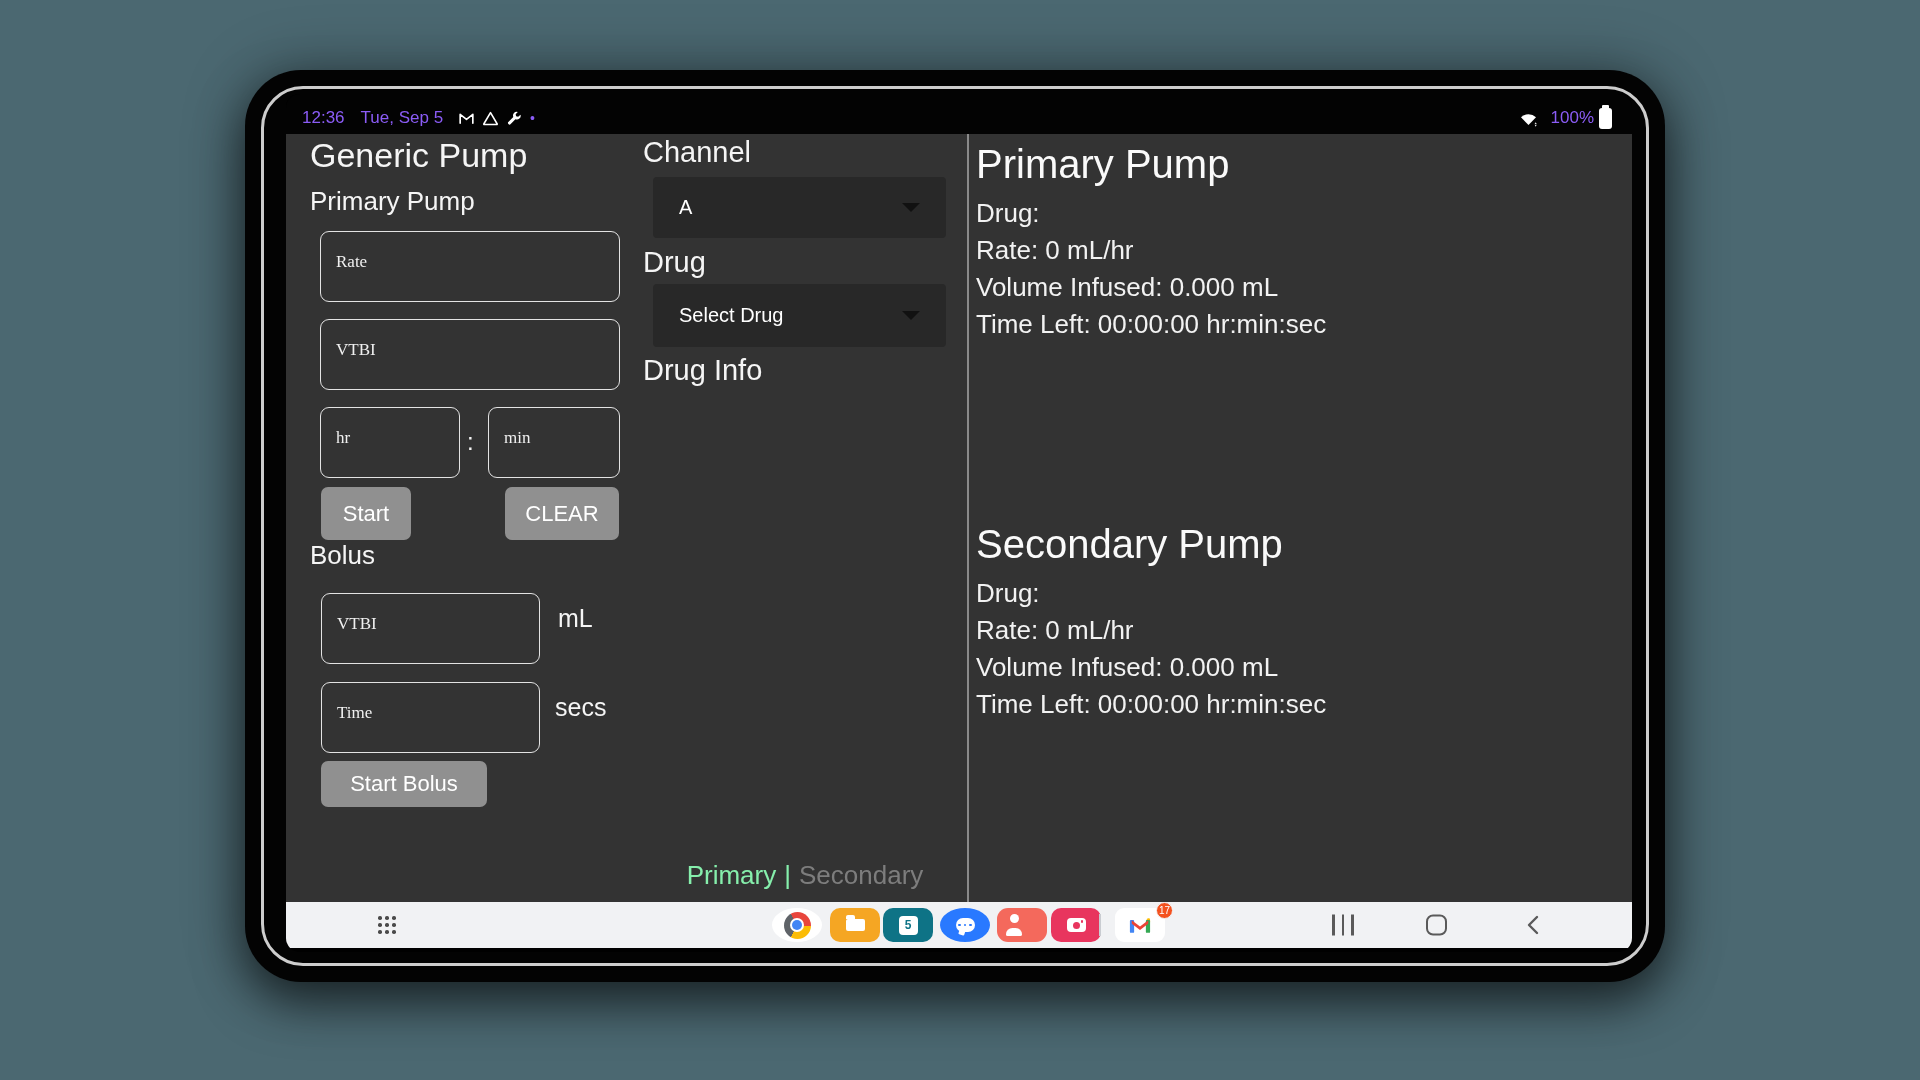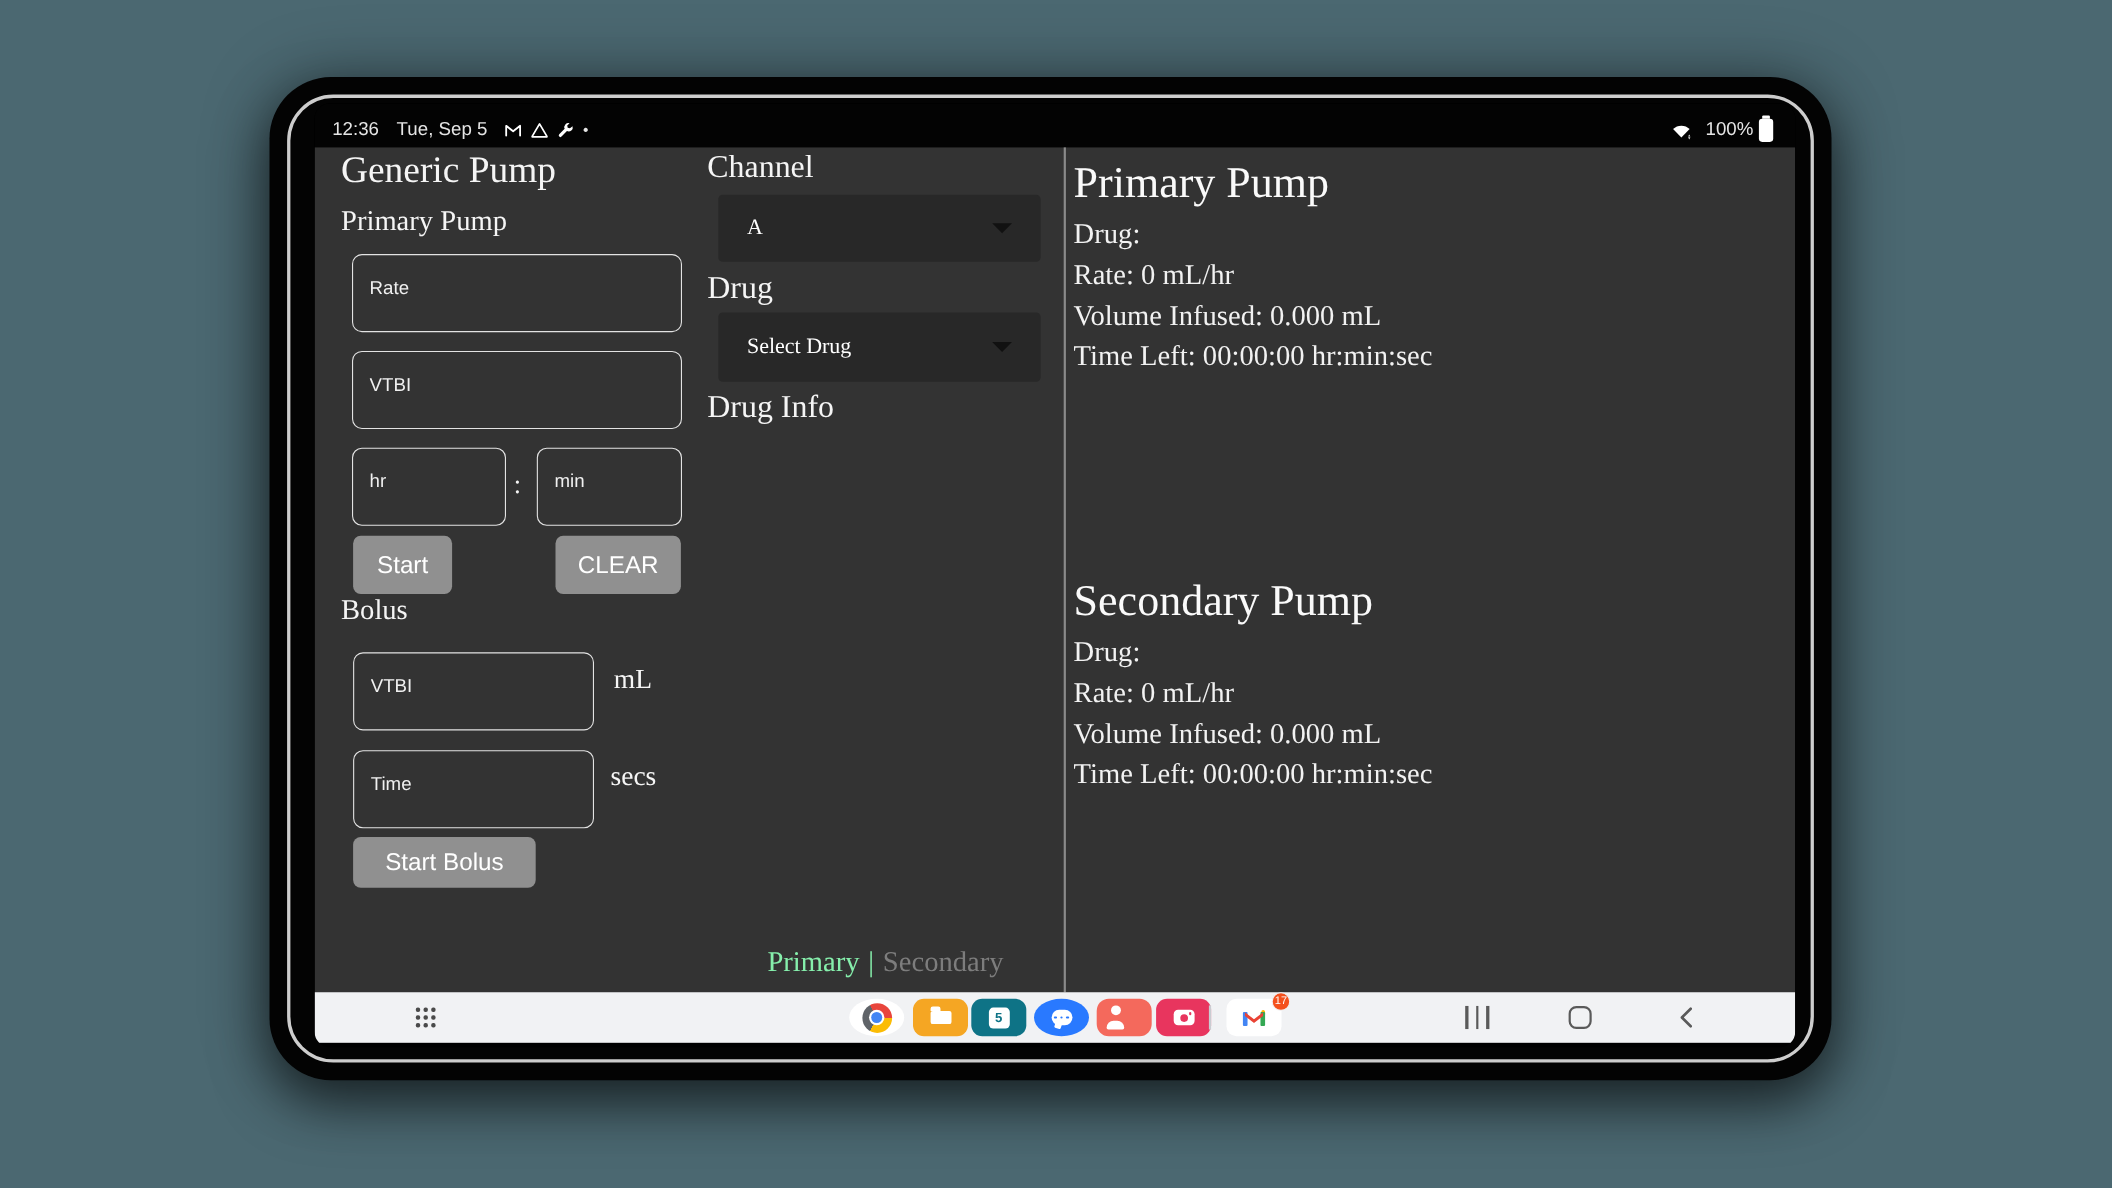--- a/index.html
+++ b/index.html
@@ -9,40 +9,40 @@
   .tablet { position: absolute; left: 245px; top: 70px; width: 1420px; height: 912px;
             background: #030303; border-radius: 56px;
             box-shadow: 0 22px 48px rgba(0,0,0,.55), 0 0 60px rgba(0,0,0,.35); }
   .rim { position: absolute; inset: 16px; border: 3px solid #cdcdcd; border-radius: 42px; }
   .screen { position: absolute; left: 41px; top: 24px; width: 1346px; height: 858px;
             background: #000; border-radius: 14px; overflow: hidden; }
 
   
   .statusbar { position: absolute; top: 0; left: 0; width: 1346px; height: 40px; background: #030303;
                display: flex; justify-content: space-between; align-items: center;
-               padding: 10px 20px 2px 16px; color: #e5e5e5; font-size: 17px; }
+               padding: 10px 20px 2px 16px; color: #8b5cf6; font-size: 17px; }
   .sb-left, .sb-right { display: flex; align-items: center; }
   .sb-time { margin-right: 16px; }
   .sb-date { margin-right: 14px; }
   .sb-ic { display: inline-flex; margin-right: 5px; }
   .sb-dot { font-size: 14px; margin-left: 2px; }
   .sb-batt-text { margin: 0 5px 0 7px; }
   .batt { width: 13px; height: 21px; background: #fff; border-radius: 3px; position: relative; }
   .batt::before { content:""; position: absolute; top: -3px; left: 3px; width: 7px; height: 3px;
                   background: #fff; border-radius: 1px 1px 0 0; }
 
   
   .app { position: absolute; top: 40px; left: 0; width: 1346px; height: 768px; background: #333; color: #f5f5f5; }
-  .abs { position: absolute; font-family: Liberation Serif, serif; }
+  .abs { position: absolute; }
 
   .gp-title   { left: 24px; top: 2px;  font-size: 34px; }
   .pp-sub     { left: 24px; top: 52px; font-size: 26px; }
 
   .tin { background: transparent; border: 1.5px solid #e3e3e3; border-radius: 9px; color: #fff;
-         font-size: 17px; padding: 0 0 10px 15px; font-family: Liberation Sans, sans-serif; outline: none; }
+         font-size: 17px; padding: 0 0 10px 15px; font-family: Liberation Serif, serif; outline: none; }
   .tin::placeholder { color: #f0f0f0; opacity: 1; }
   .in-rate  { left: 34px;  top: 97px;  width: 300px; height: 71px; }
   .in-vtbi  { left: 34px;  top: 185px; width: 300px; height: 71px; }
   .in-hr    { left: 34px;  top: 273px; width: 140px; height: 71px; }
   .colon    { left: 181px; top: 294px; font-size: 24px; }
   .in-min   { left: 202px; top: 273px; width: 132px; height: 71px; }
 
   .gbtn { background: #909090; color: #fff; border: none; border-radius: 7px; font-size: 22px;
           font-family: inherit; cursor: pointer; }
   .btn-start { left: 35px;  top: 353px; width: 90px;  height: 53px; }

